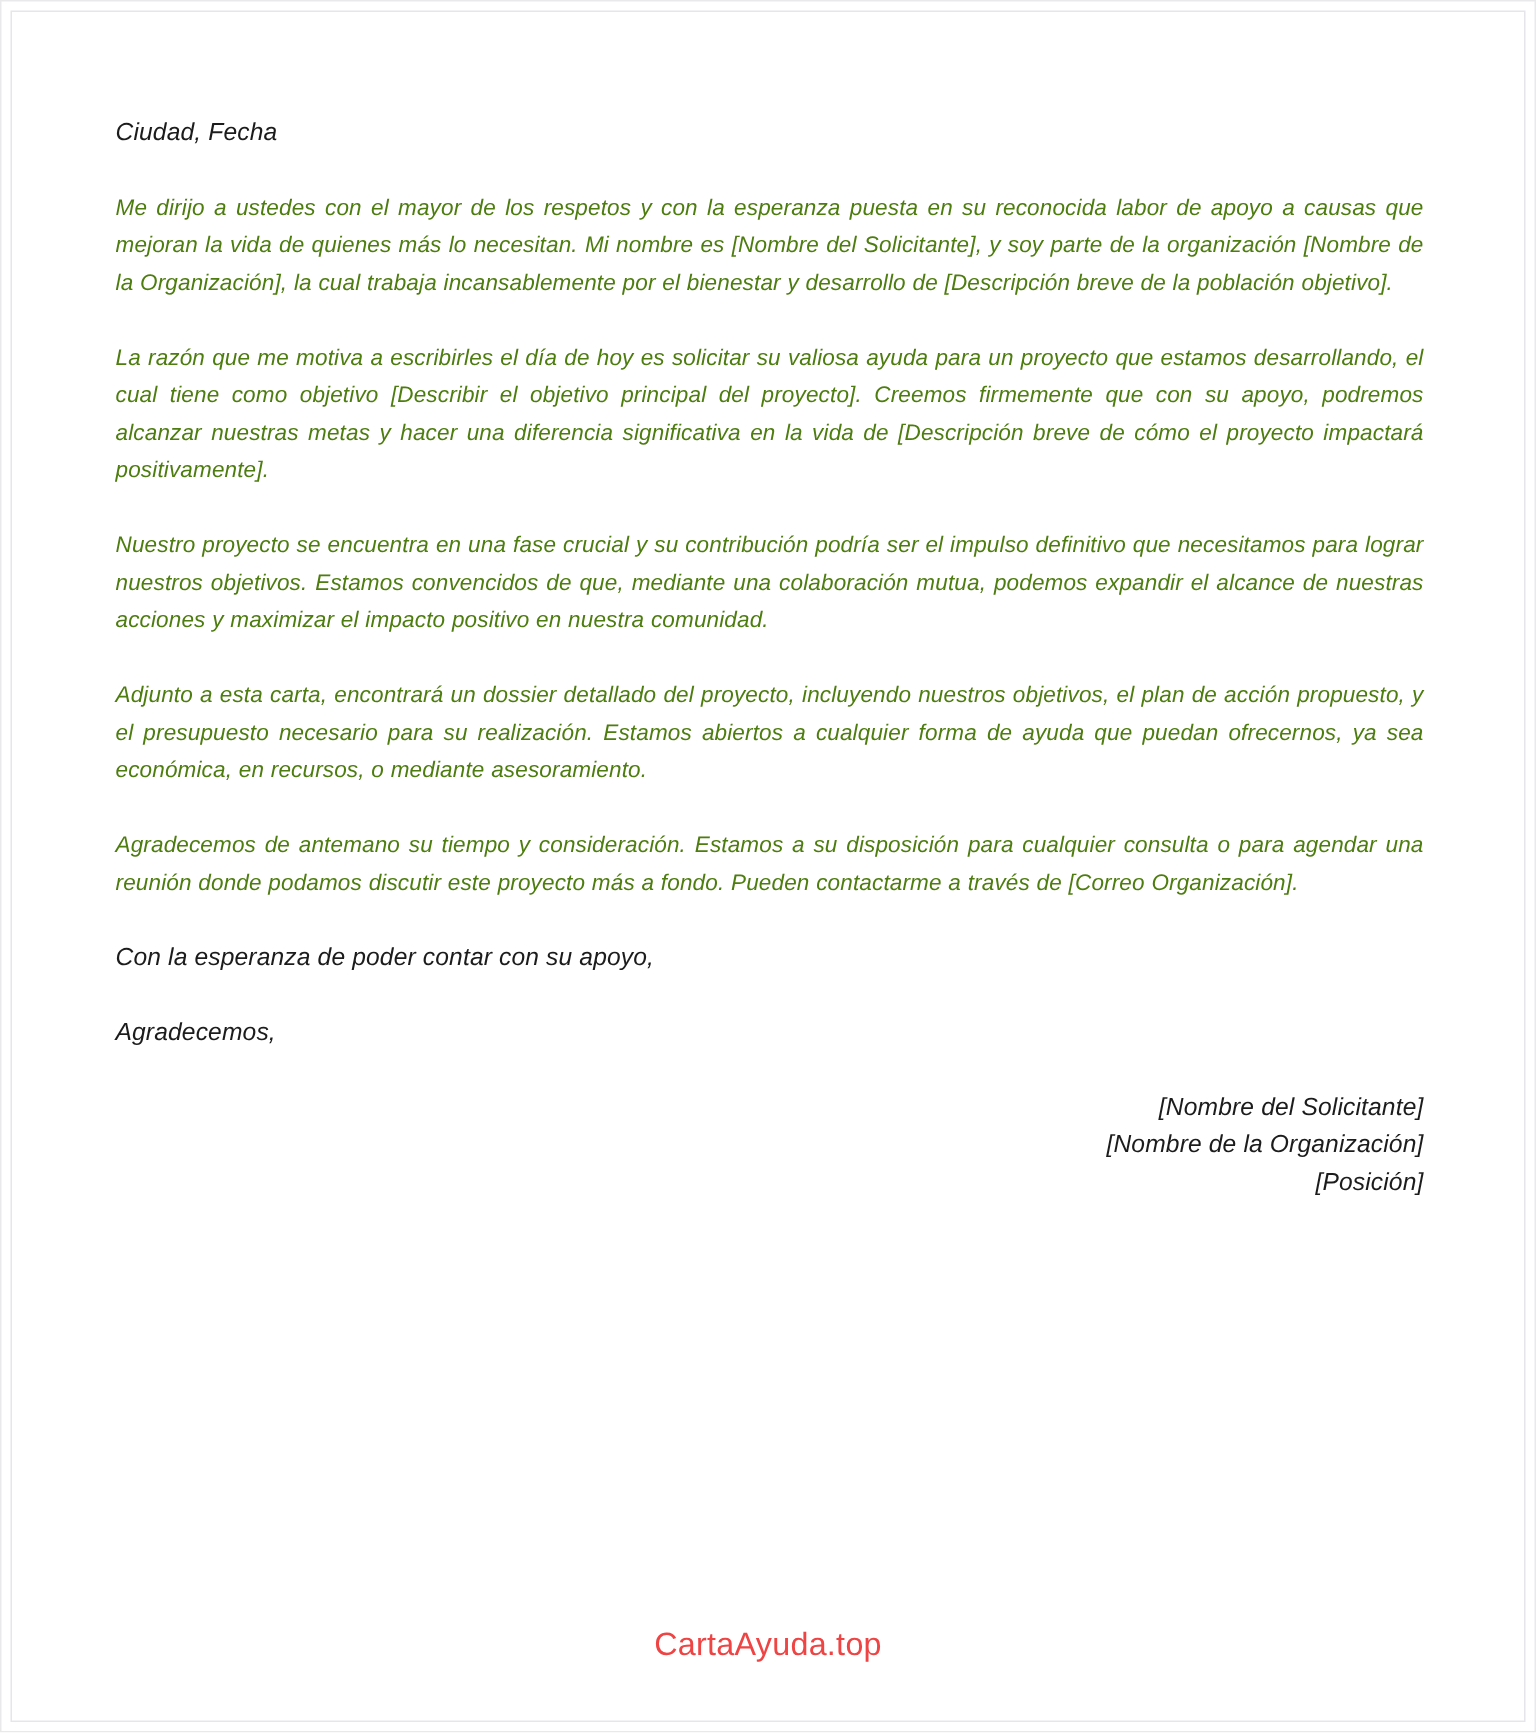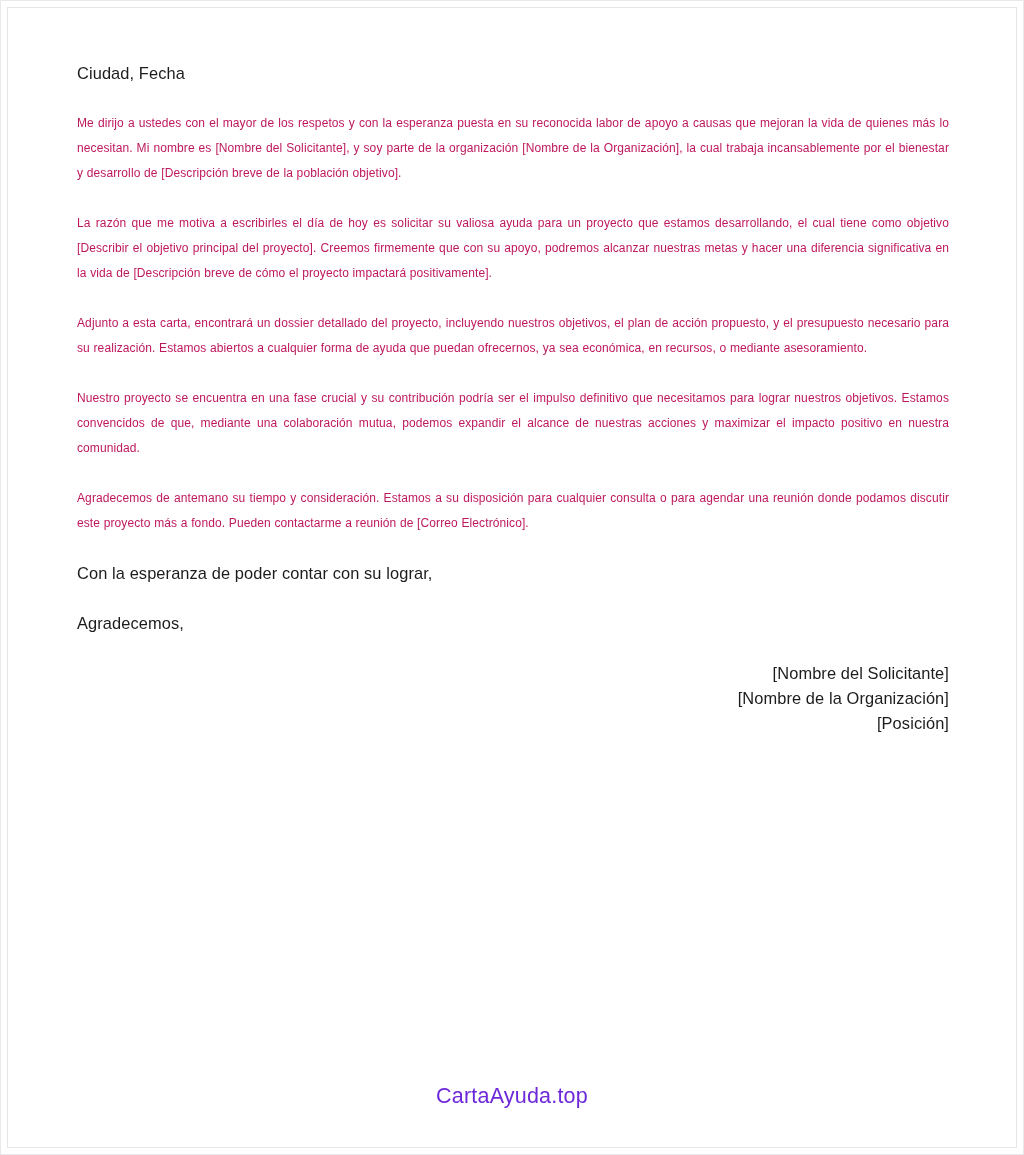--- a/index.html
+++ b/index.html
@@ -35,32 +35,33 @@
     right: 6px;
     bottom: 6px;
     background: #ffffff;
     border: 1px solid #e6e6ea;
     box-sizing: border-box;
   }
 
   #letter {
     position: absolute;
     left: 69px;       
-    top: 53px;
+    top: 68px;
     width: 872px;
     box-sizing: border-box;
+    font-style: italic;
   }
 
   .para {
-    font-size: 12px;
+    font-size: 15px;
     line-height: 25px;
     text-align: justify;
     text-justify: inter-word;
     margin: 4px 0 25px 0;
-    color: #be185d;
+    color: #4d7c0f;
     letter-spacing: 0.1px;
     word-spacing: 0.2px;
   }
   .para:last-child { margin-bottom: 0; }
 
   
   .line {
     font-size: 16.4px;
     line-height: 25px;
     text-align: left;
@@ -80,46 +81,46 @@
   .sig-line { display: block; }
 
   #footer {
     position: absolute;
     left: 0;
     right: 0;
     top: 1074px;
     text-align: center;
     font-size: 21.5px;
     line-height: 28px;
-    color: #6d28d9;
+    color: #ef4444;
     letter-spacing: 0.2px;
   }
 </style>
 </head>
 <body>
 
 <div id="page">
   <div id="sheet">
 
     <div id="letter">
 
       <p class="line">Ciudad, Fecha</p>
 
 
       <p class="para">Me dirijo a ustedes con el mayor de los respetos y con la esperanza puesta en su reconocida labor de apoyo a causas que mejoran la vida de quienes más lo necesitan. Mi nombre es [Nombre del Solicitante], y soy parte de la organización [Nombre de la Organización], la cual trabaja incansablemente por el bienestar y desarrollo de [Descripción breve de la población objetivo].</p>
 
       <p class="para">La razón que me motiva a escribirles el día de hoy es solicitar su valiosa ayuda para un proyecto que estamos desarrollando, el cual tiene como objetivo [Describir el objetivo principal del proyecto]. Creemos firmemente que con su apoyo, podremos alcanzar nuestras metas y hacer una diferencia significativa en la vida de [Descripción breve de cómo el proyecto impactará positivamente].</p>
 
+      <p class="para">Nuestro proyecto se encuentra en una fase crucial y su contribución podría ser el impulso definitivo que necesitamos para lograr nuestros objetivos. Estamos convencidos de que, mediante una colaboración mutua, podemos expandir el alcance de nuestras acciones y maximizar el impacto positivo en nuestra comunidad.</p>
+
       <p class="para">Adjunto a esta carta, encontrará un dossier detallado del proyecto, incluyendo nuestros objetivos, el plan de acción propuesto, y el presupuesto necesario para su realización. Estamos abiertos a cualquier forma de ayuda que puedan ofrecernos, ya sea económica, en recursos, o mediante asesoramiento.</p>
 
-      <p class="para">Nuestro proyecto se encuentra en una fase crucial y su contribución podría ser el impulso definitivo que necesitamos para lograr nuestros objetivos. Estamos convencidos de que, mediante una colaboración mutua, podemos expandir el alcance de nuestras acciones y maximizar el impacto positivo en nuestra comunidad.</p>
+      <p class="para">Agradecemos de antemano su tiempo y consideración. Estamos a su disposición para cualquier consulta o para agendar una reunión donde podamos discutir este proyecto más a fondo. Pueden contactarme a través de [Correo Organización].</p>
 
-      <p class="para">Agradecemos de antemano su tiempo y consideración. Estamos a su disposición para cualquier consulta o para agendar una reunión donde podamos discutir este proyecto más a fondo. Pueden contactarme a reunión de [Correo Electrónico].</p>
-
-      <p class="line">Con la esperanza de poder contar con su lograr,</p>
+      <p class="line">Con la esperanza de poder contar con su apoyo,</p>
 
       <p class="line">Agradecemos,</p>
 
       <div class="sig-block">
         <span class="sig-line">[Nombre del Solicitante]</span>
         <span class="sig-line">[Nombre de la Organización]</span>
         <span class="sig-line">[Posición]</span>
       </div>
 
     </div>

